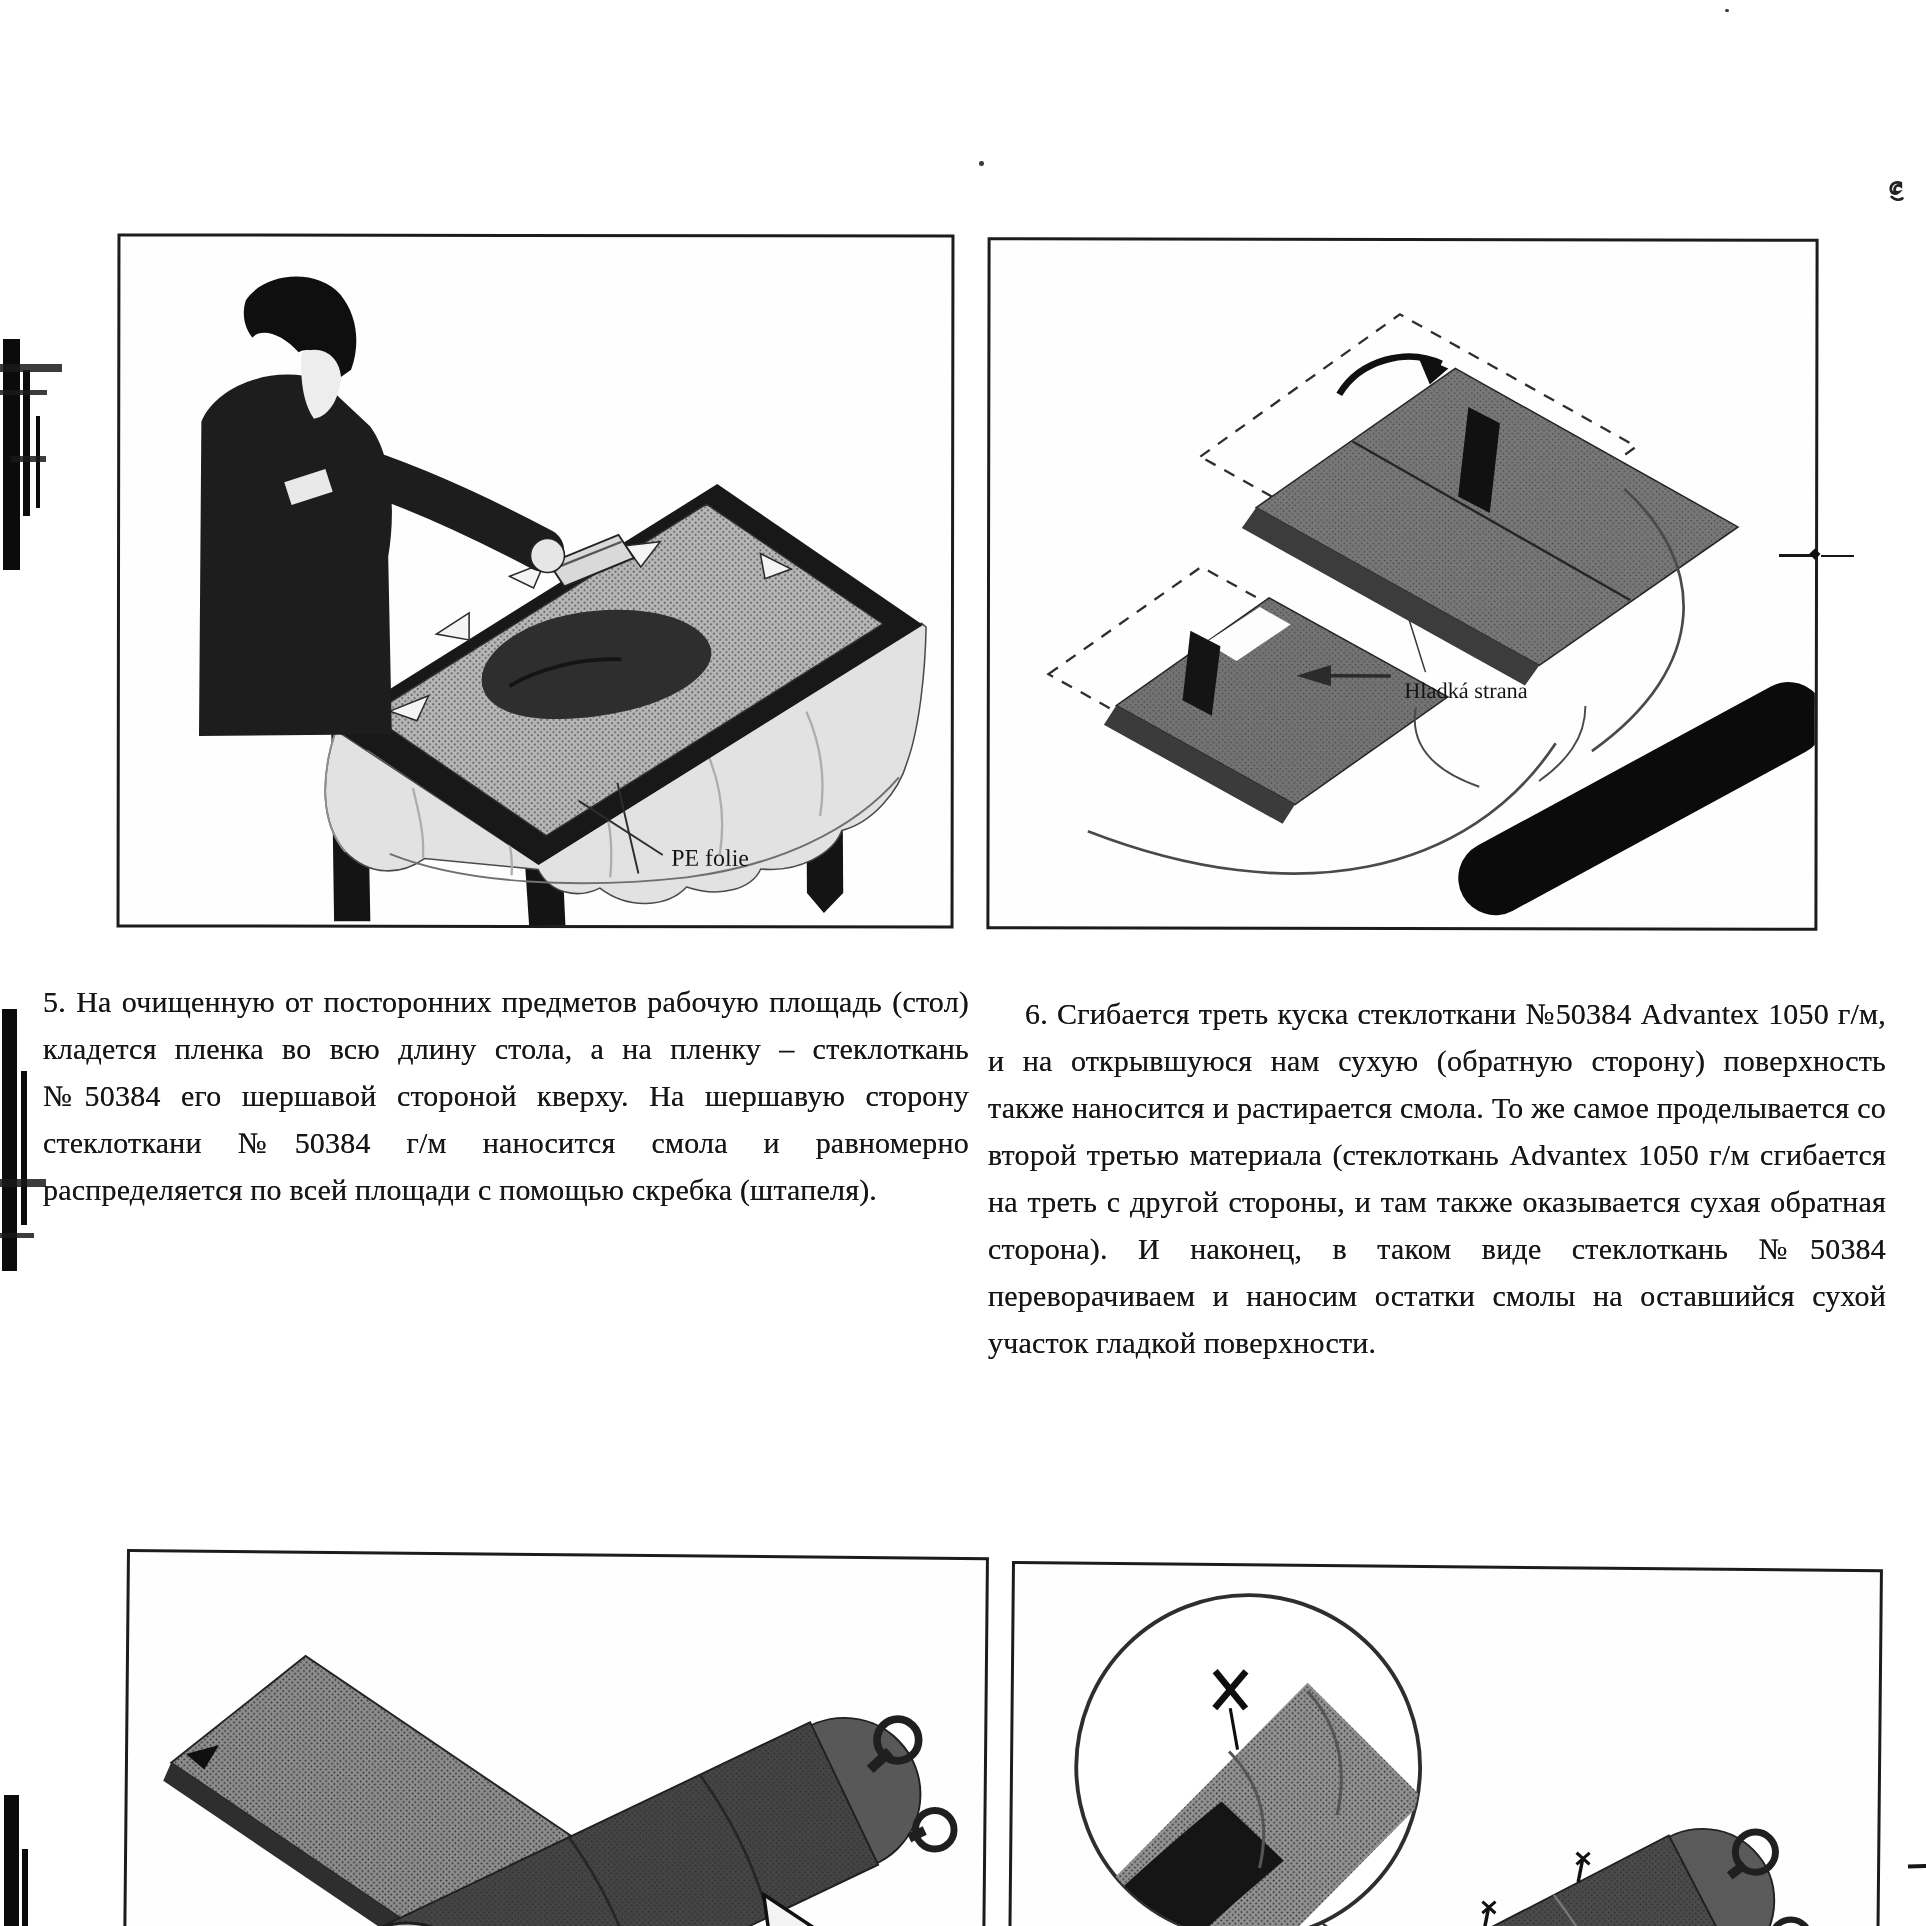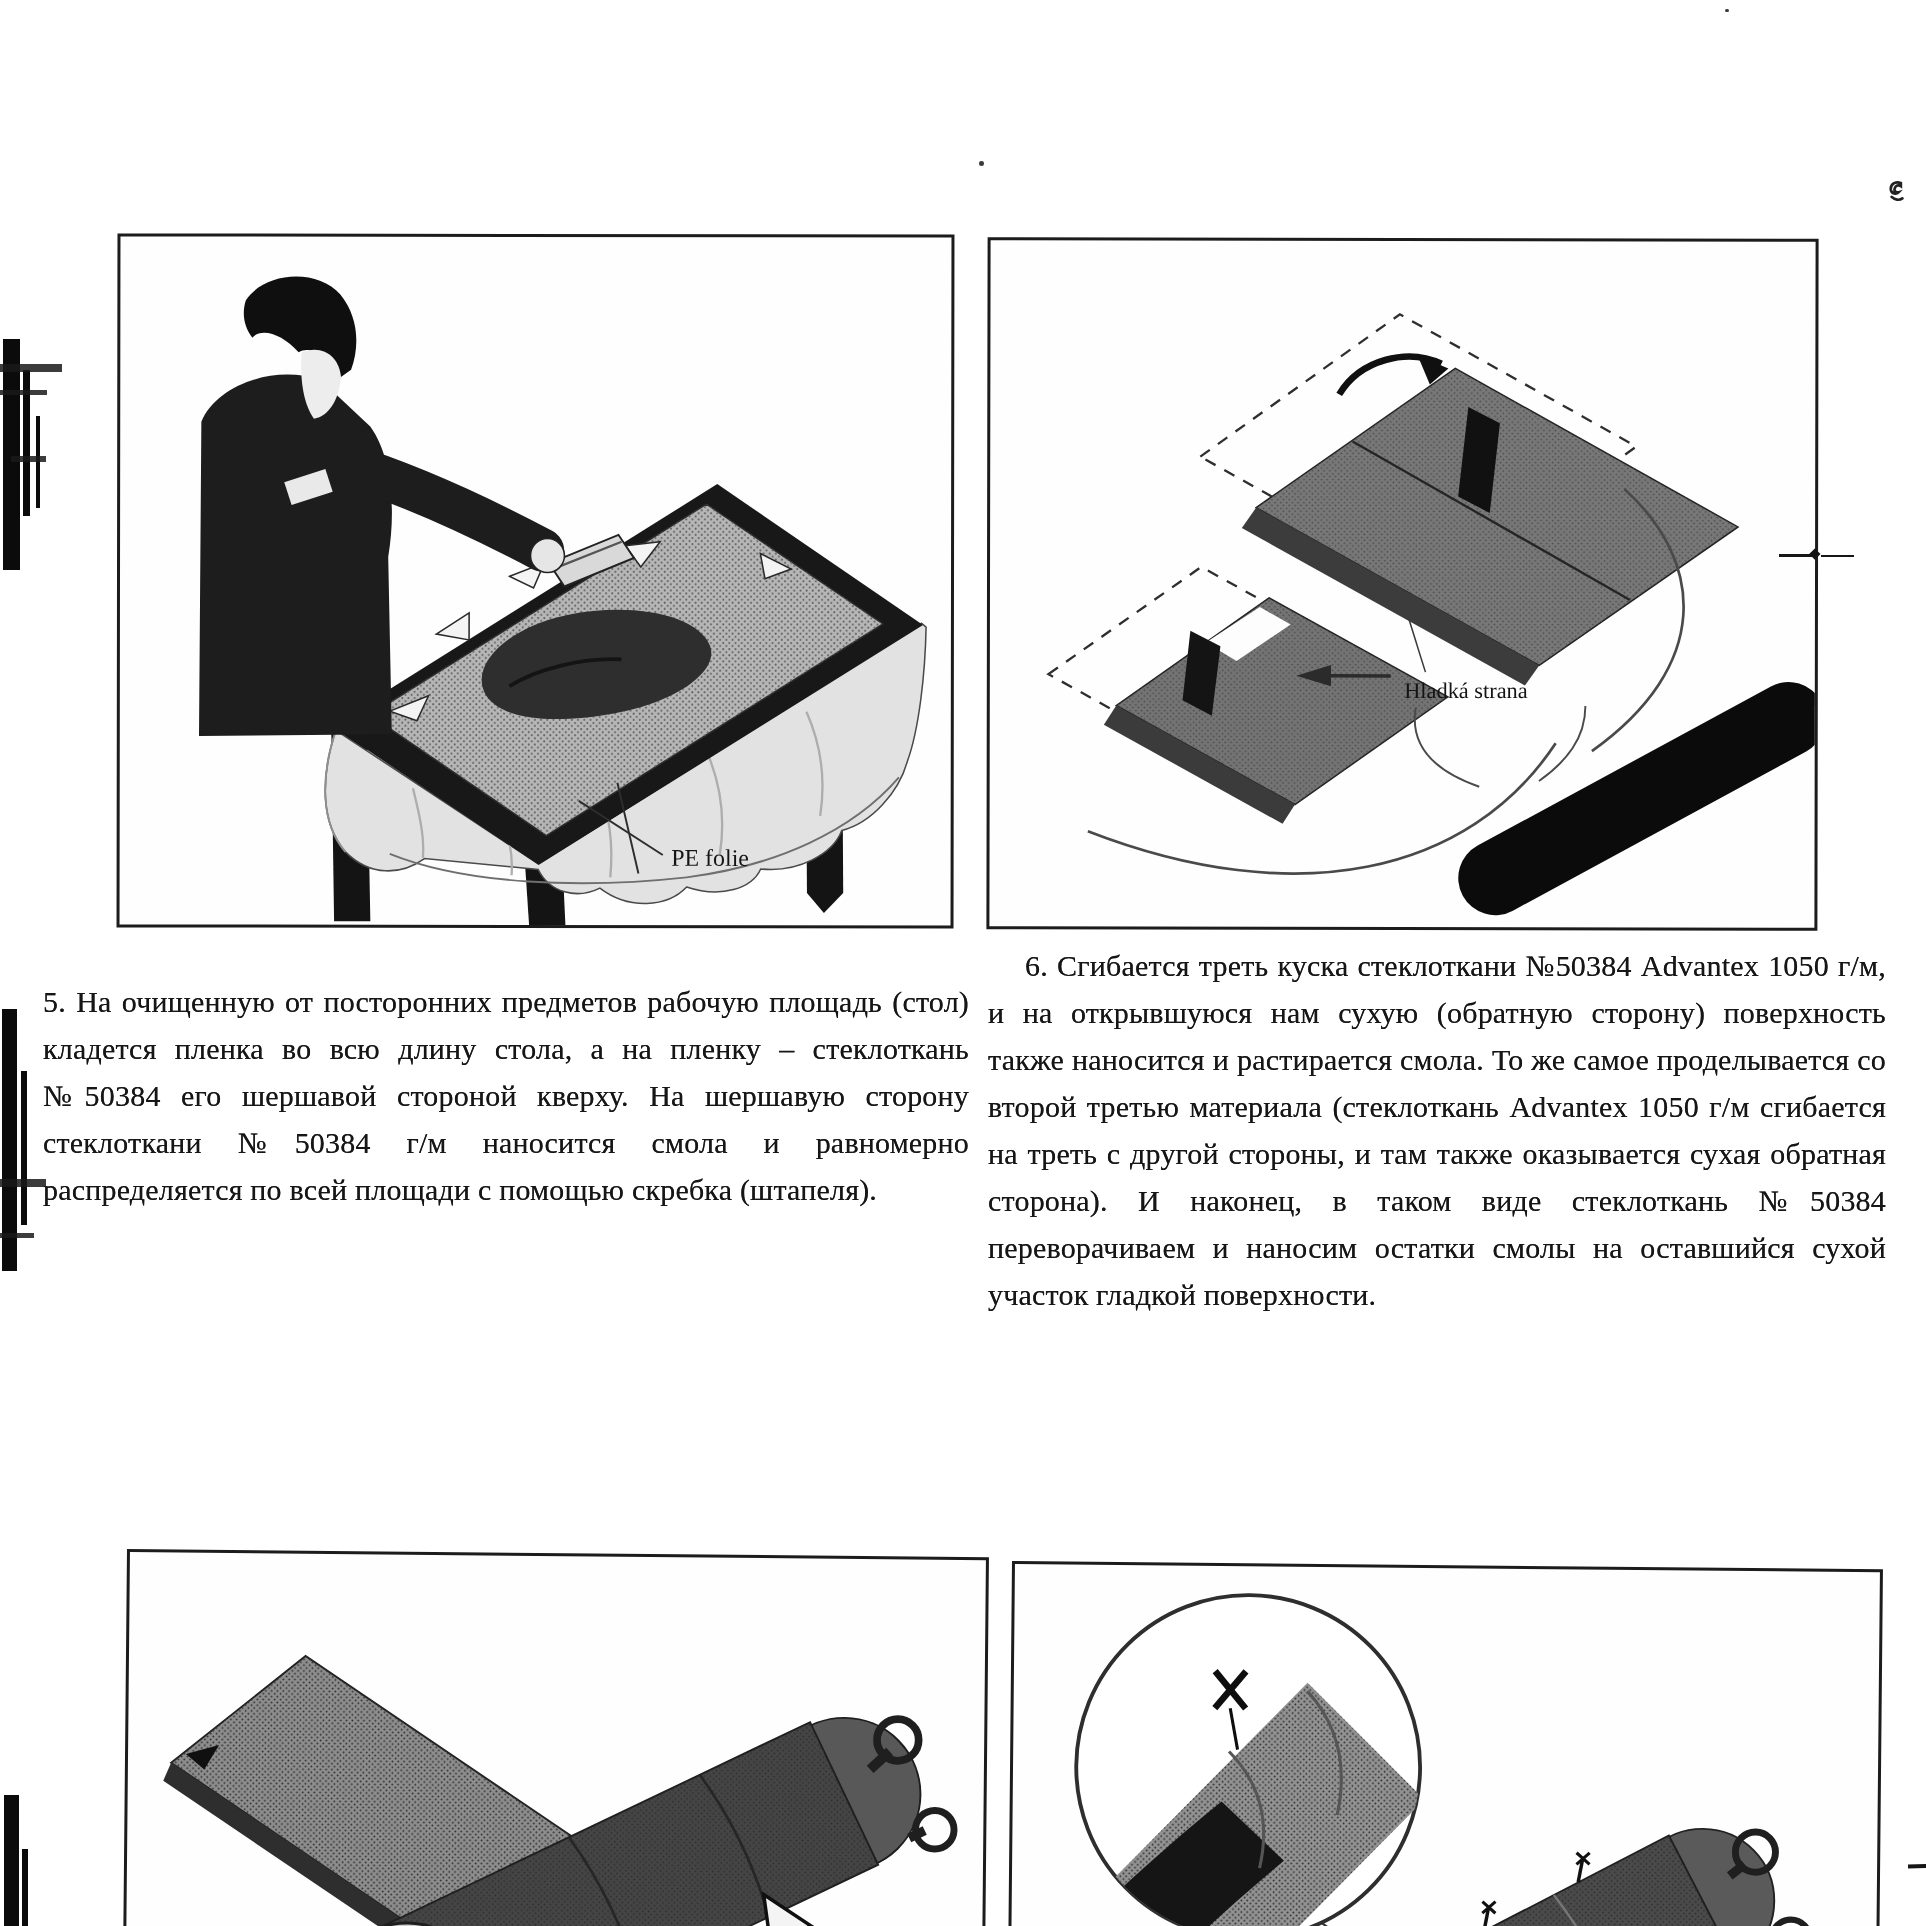--- a/index.html
+++ b/index.html
@@ -16,21 +16,21 @@
   #fig1{left:117px;top:234px;width:837px;height:694px;transform:rotate(0.08deg);}
   #fig2{left:987px;top:238px;width:831px;height:692px;transform:rotate(0.1deg);}
   #fig3{left:127px;top:1549px;width:862px;height:671px;transform:rotate(0.55deg);transform-origin:top left;}
   #fig4{left:1012px;top:1561px;width:871px;height:684px;transform:rotate(0.55deg);transform-origin:top left;}
   .para{
     position:absolute;font-size:30px;line-height:47px;color:#161616;
     text-align:justify;letter-spacing:0.2px;
     text-shadow:0 0 0.5px rgba(10,10,10,0.8);
   }
   #p5{left:43px;top:948px;width:926px;}
-  #p6{left:988px;top:912px;width:898px;text-indent:37px;}
+  #p6{left:988px;top:960px;width:898px;text-indent:37px;}
   .streak{position:absolute;background:#0b0b0b;}
   .smear{position:absolute;background:#1a1a1a;opacity:.85;}
   .mark{position:absolute;background:#161616;}
   .dot{position:absolute;background:#3b3b3b;border-radius:50%;}
   #blot-tr{position:absolute;left:1887px;top:180px;width:18.5px;height:23px;}
   .diamond{position:absolute;width:7.7px;height:7.7px;background:#111;transform:rotate(45deg);}
 </style>
 </head>
 <body>
 

